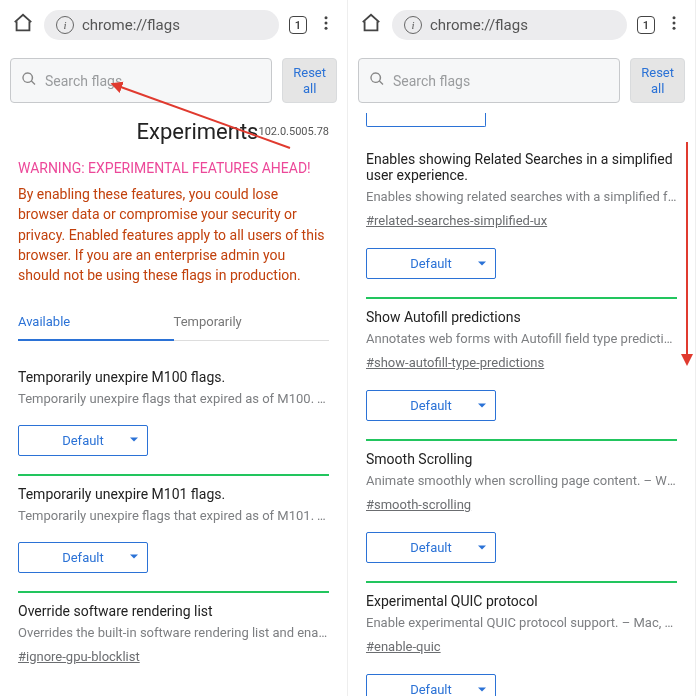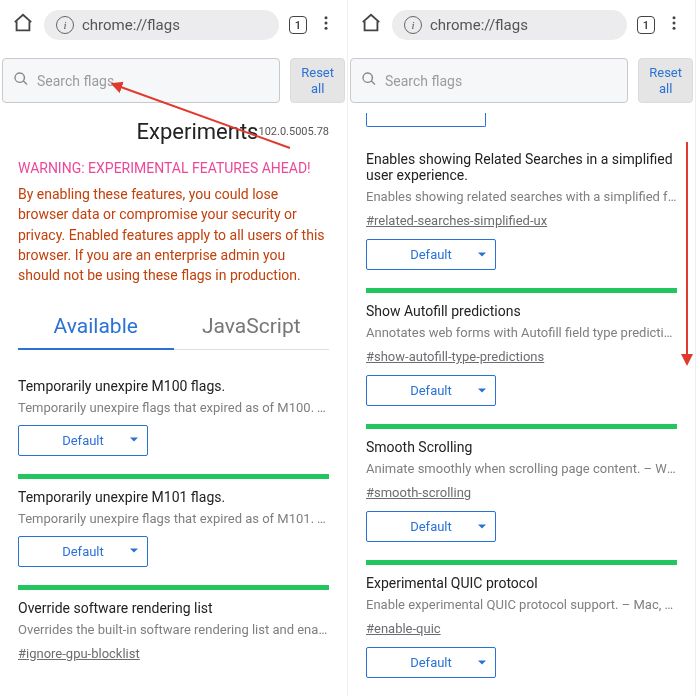--- a/index.html
+++ b/index.html
@@ -5,40 +5,40 @@
   *{box-sizing:border-box;margin:0;padding:0;font-family:-apple-system,Roboto,Arial,sans-serif}
   body{width:696px;height:696px;display:flex;background:#fff;position:relative;overflow:hidden}
   .pane{width:348px;height:100%;border-right:1px solid #eee;display:flex;flex-direction:column}
   .pane:last-child{border-right:none}
   .topbar{display:flex;align-items:center;gap:10px;padding:10px 12px}
   .home-icon svg{width:22px;height:22px;stroke:#444;fill:none;stroke-width:2}
   .url-pill{flex:1;display:flex;align-items:center;gap:8px;background:#ececee;border-radius:18px;padding:6px 12px;color:#555;font-size:15px}
   .info-icon{display:inline-flex;width:18px;height:18px;border:1.5px solid #666;border-radius:50%;align-items:center;justify-content:center;font-size:11px;color:#555;font-family:serif;font-style:italic}
   .sq-icon{width:18px;height:18px;border:1.5px solid #444;border-radius:4px;display:flex;align-items:center;justify-content:center;font-size:11px;color:#444;font-weight:600}
   .dots-icon svg{width:18px;height:18px;fill:#444}
-  .searchbar-row{display:flex;align-items:stretch;gap:10px;padding:8px 2px}
+  .searchbar-row{display:flex;align-items:stretch;gap:10px;padding:8px 10px}
   .search-box{flex:1;display:flex;align-items:center;gap:8px;border:1px solid #c7c9cc;background:#f6f7f8;border-radius:4px;padding:10px 10px;color:#888}
   .search-box svg{width:16px;height:16px;fill:#888}
   .search-box input{border:none;background:transparent;outline:none;font-size:14px;color:#444;width:100%}
   .search-box input::placeholder{color:#9a9c9e}
   .reset-btn{border:1px solid #d9dbdd;border-radius:4px;background:#e5e5e5;color:#2b72d6;font-size:13px;padding:6px 10px;display:flex;flex-direction:column;align-items:center;justify-content:center;line-height:1.2}
   .content{padding:2px 18px 16px 18px;overflow:hidden}
   h1.experiments{font-size:22px;font-weight:400;color:#222;display:inline-block}
   .ver-row{display:flex;justify-content:flex-end;align-items:center;margin-top:6px}
   .version{font-size:11px;color:#555}
   .warning{color:#ec4899;padding:16px 0 8px 0;font-size:14px}
   .blurb{font-size:14px;color:#c2410c;line-height:1.45;padding-bottom:18px}
   .tabs{display:flex;border-bottom:1px solid #ddd;margin-bottom:18px}
-  .tab{flex:1;text-align:center;padding:10px 0;font-size:21px;color:#777}
+  .tab{flex:1;text-align:left;padding:10px 0;font-size:13px;color:#777}
   .tab.active{color:#2b72d6;border-bottom:2px solid #2b72d6;margin-bottom:-1px}
-  .flag{padding:10px 0 18px 0;border-bottom:5px solid #22c55e}
+  .flag{padding:10px 0 18px 0;border-bottom:2px solid #22c55e}
   .flag h3{font-size:14px;font-weight:400;color:#222;margin-bottom:6px}
   .flag p{font-size:13px;color:#7d7f82;margin-bottom:6px;white-space:nowrap;overflow:hidden;text-overflow:ellipsis}
   .flag a{font-size:13px;color:#6b6d70;}
-  .dropdown{margin-top:10px;width:130px;border:1px solid #2b72d6;border-radius:2px;display:flex;align-items:center;justify-content:center;padding:7px 8px;color:#2b72d6;font-size:13px;position:relative}
+  .dropdown{margin-top:19px;width:130px;border:1px solid #2b72d6;border-radius:2px;display:flex;align-items:center;justify-content:center;padding:7px 8px;color:#2b72d6;font-size:13px;position:relative}
   .dropdown .chev{position:absolute;right:8px;top:50%;transform:translateY(-50%)}
   .dropdown .chev svg{width:10px;height:10px;fill:#2b72d6}
   
   .right .content{padding-top:2px}
   .right .leftover-box{border:1px solid #2b72d6;width:120px;height:14px;margin:0 0 14px 0;border-top:none;border-radius:0 0 2px 2px}
   
   .arrow1{position:absolute;left:110px;top:78px;pointer-events:none}
   .arrow2{position:absolute;left:680px;top:140px;pointer-events:none}
 </style>
 </head>
@@ -84,21 +84,21 @@
   <div class="content">
     <div class="ver-row">
       <h1 class="experiments">Experiments</h1>
       <span class="version">102.0.5005.78</span>
     </div>
     <div class="warning">WARNING: EXPERIMENTAL FEATURES AHEAD!</div>
     <div class="blurb">By enabling these features, you could lose browser data or compromise your security or privacy. Enabled features apply to all users of this browser. If you are an enterprise admin you should not be using these flags in production.</div>
 
     <div class="tabs">
       <div class="tab active">Available</div>
-      <div class="tab">JavaScript</div>
+      <div class="tab">Temporarily</div>
     </div>
 
     <div class="flag">
       <h3>Temporarily unexpire M100 flags.</h3>
       <p>Temporarily unexpire flags that expired as of M100. Thes...</p>
       <div class="dropdown">
         <span>Default</span>
         <span class="chev"><svg viewBox="0 0 10 10">
               <path d="M1 3l4 4 4-4z"></path>
             </svg></span>

